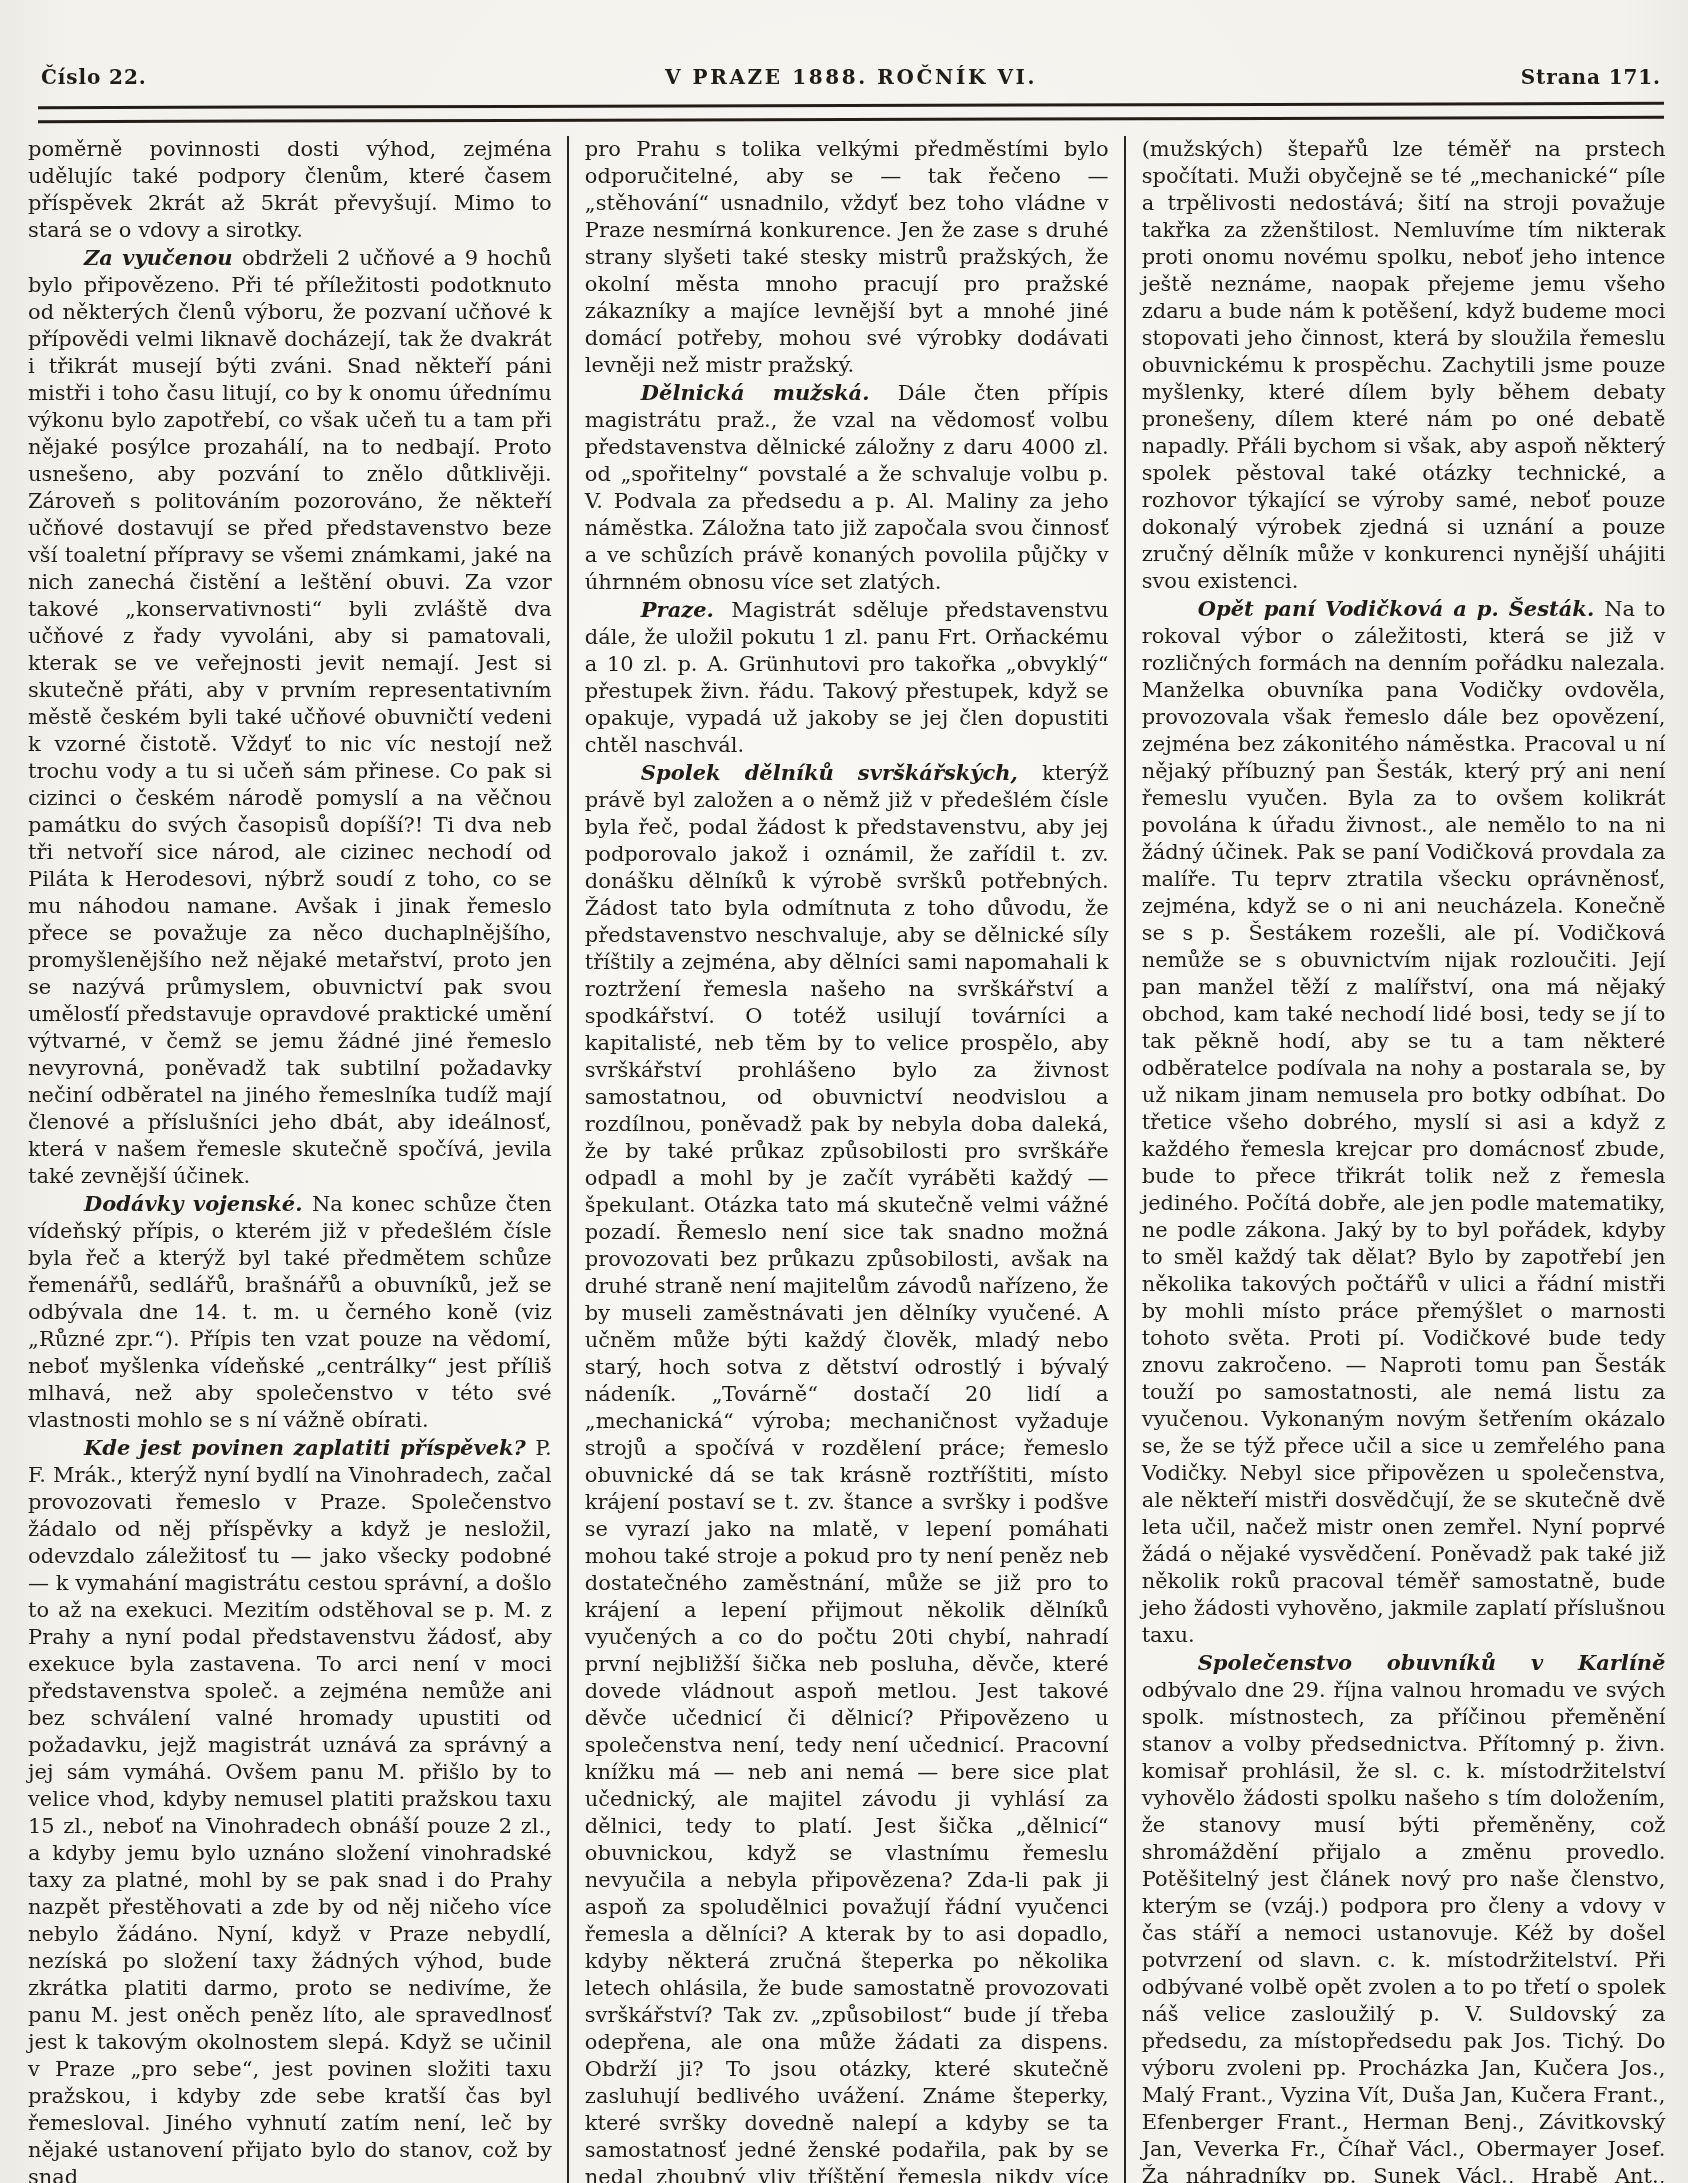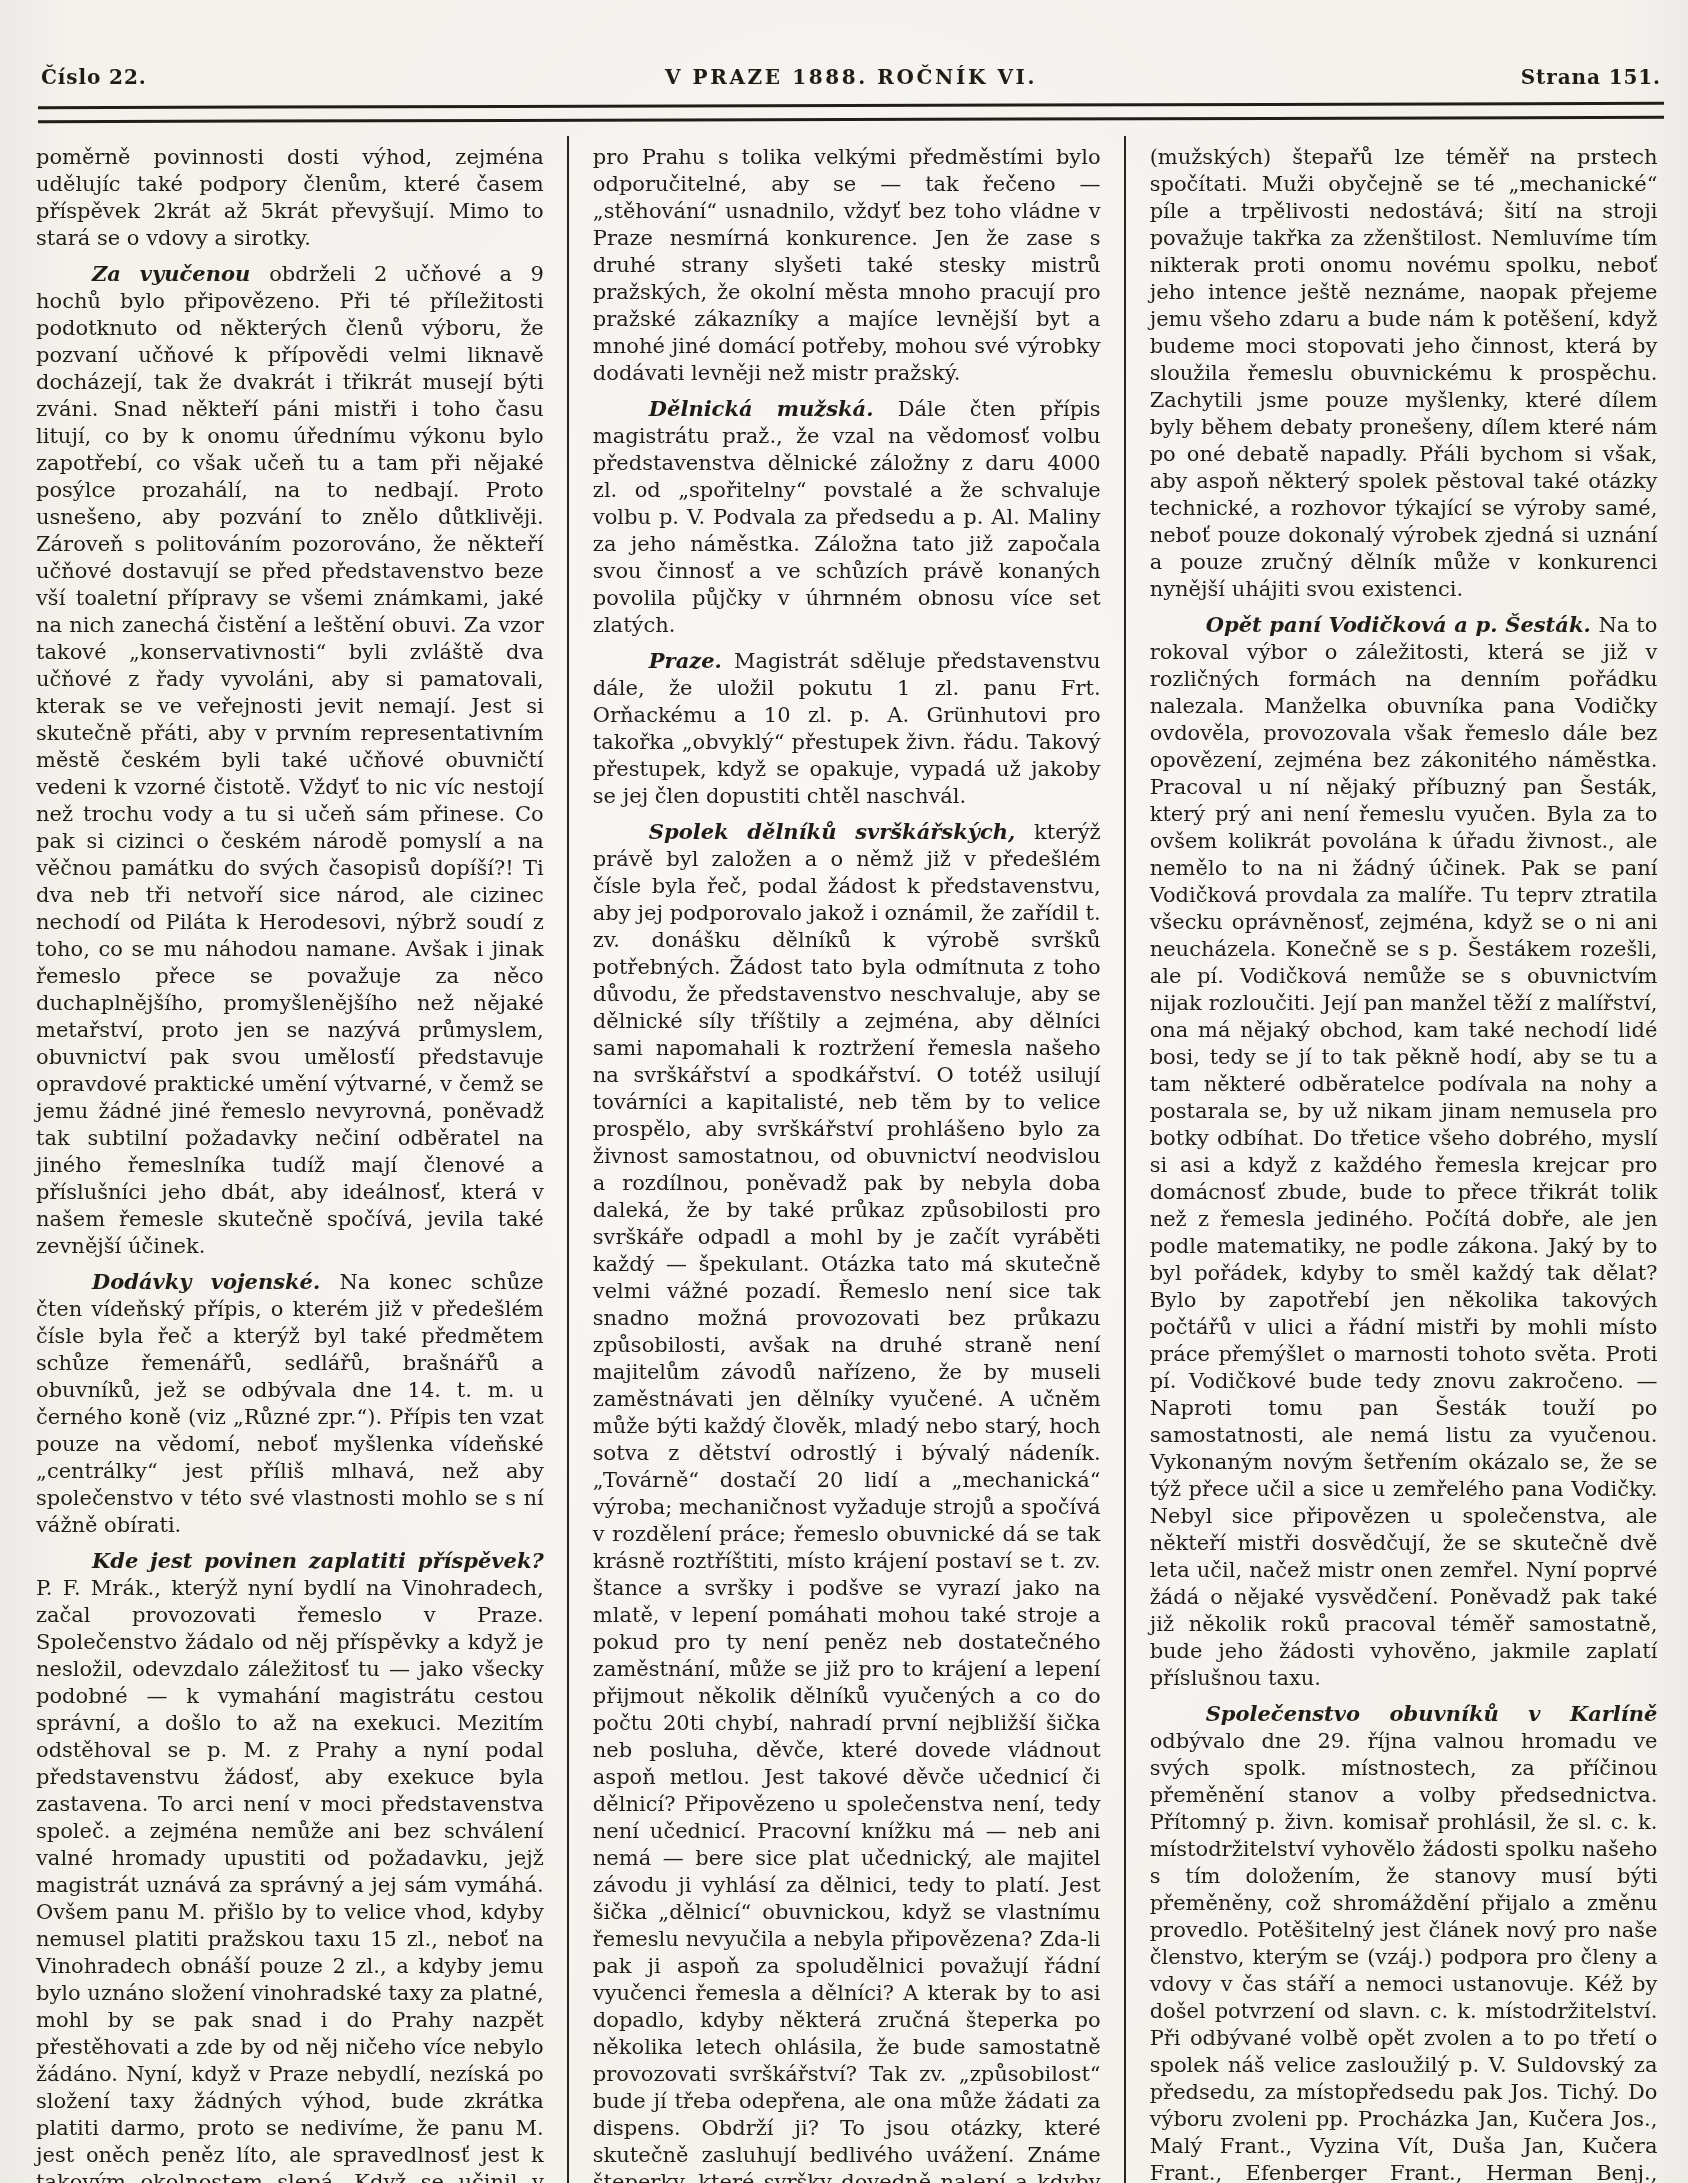--- a/index.html
+++ b/index.html
@@ -52,33 +52,33 @@
     line-height: 27px;
     text-align: justify;
   }
   .vrule {
     width: 1.7px;
     align-self: stretch;
     min-height: 2105px;
     background: #2a251d;
     margin: 0 15.7px;
   }
-  .para { margin: 8px; text-indent: 56px; }
+  .para { margin: 0; text-indent: 56px; }
   .para.noindent { text-indent: 0; }
   .lead { font-weight: bold; font-style: italic; }
 </style>
 </head>
 <body>
 
 <div class="page">
 
   <header class="masthead">
     <span class="left">Číslo 22.</span>
     <span class="mid">V PRAZE 1888. ROČNÍK VI.</span>
-    <span class="right">Strana 151.</span>
+    <span class="right">Strana 171.</span>
   </header>
 
   <div class="rule-double"></div>
 
   <main class="columns">
     <section class="col">
         <p class="para noindent">poměrně povinnosti dosti výhod, zejména udělujíc také podpory členům, které časem příspěvek 2krát až 5krát převyšují. Mimo to stará se o vdovy a sirotky.</p>
         <p class="para"><b class="lead">Za vyučenou </b>obdrželi 2 učňové a 9 hochů bylo připovězeno. Při té příležitosti podotknuto od některých členů výboru, že pozvaní učňové k přípovědi velmi liknavě docházejí, tak že dvakrát i třikrát musejí býti zváni. Snad někteří páni mistři i toho času litují, co by k onomu úřednímu výkonu bylo zapotřebí, co však učeň tu a tam při nějaké posýlce prozahálí, na to nedbají. Proto usnešeno, aby pozvání to znělo důtklivěji. Zároveň s politováním pozorováno, že někteří učňové dostavují se před představenstvo beze vší toaletní přípravy se všemi známkami, jaké na nich zanechá čistění a leštění obuvi. Za vzor takové „konservativnosti“ byli zvláště dva učňové z řady vyvoláni, aby si pamatovali, kterak se ve veřejnosti jevit nemají. Jest si skutečně přáti, aby v prvním representativním městě českém byli také učňové obuvničtí vedeni k vzorné čistotě. Vždyť to nic víc nestojí než trochu vody a tu si učeň sám přinese. Co pak si cizinci o českém národě pomyslí a na věčnou památku do svých časopisů dopíší?! Ti dva neb tři netvoří sice národ, ale cizinec nechodí od Piláta k Herodesovi, nýbrž soudí z toho, co se mu náhodou namane. Avšak i jinak řemeslo přece se považuje za něco duchaplnějšího, promyšlenějšího než nějaké metařství, proto jen se nazývá průmyslem, obuvnictví pak svou umělosťí představuje opravdové praktické umění výtvarné, v čemž se jemu žádné jiné řemeslo nevyrovná, poněvadž tak subtilní požadavky nečiní odběratel na jiného řemeslníka tudíž mají členové a příslušníci jeho dbát, aby ideálnosť, která v našem řemesle skutečně spočívá, jevila také zevnější účinek.</p>
         <p class="para"><b class="lead">Dodávky vojenské. </b>Na konec schůze čten vídeňský přípis, o kterém již v předešlém čísle byla řeč a kterýž byl také předmětem schůze řemenářů, sedlářů, brašnářů a obuvníků, jež se odbývala dne 14. t. m. u černého koně (viz „Různé zpr.“). Přípis ten vzat pouze na vědomí, neboť myšlenka vídeňské „centrálky“ jest příliš mlhavá, než aby společenstvo v této své vlastnosti mohlo se s ní vážně obírati.</p>
         <p class="para"><b class="lead">Kde jest povinen zaplatiti příspěvek? </b>P. F. Mrák., kterýž nyní bydlí na Vinohradech, začal provozovati řemeslo v Praze. Společenstvo žádalo od něj příspěvky a když je nesložil, odevzdalo záležitosť tu — jako všecky podobné — k vymahání magistrátu cestou správní, a došlo to až na exekuci. Mezitím odstěhoval se p. M. z Prahy a nyní podal představenstvu žádosť, aby exekuce byla zastavena. To arci není v moci představenstva společ. a zejména nemůže ani bez schválení valné hromady upustiti od požadavku, jejž magistrát uznává za správný a jej sám vymáhá. Ovšem panu M. přišlo by to velice vhod, kdyby nemusel platiti pražskou taxu 15 zl., neboť na Vinohradech obnáší pouze 2 zl., a kdyby jemu bylo uznáno složení vinohradské taxy za platné, mohl by se pak snad i do Prahy nazpět přestěhovati a zde by od něj ničeho více nebylo žádáno. Nyní, když v Praze nebydlí, nezíská po složení taxy žádných výhod, bude zkrátka platiti darmo, proto se nedivíme, že panu M. jest oněch peněz líto, ale spravedlnosť jest k takovým okolnostem slepá. Když se učinil v Praze „pro sebe“, jest povinen složiti taxu pražskou, i kdyby zde sebe kratší čas byl řemesloval. Jiného vyhnutí zatím není, leč by nějaké ustanovení přijato bylo do stanov, což by snad</p>

